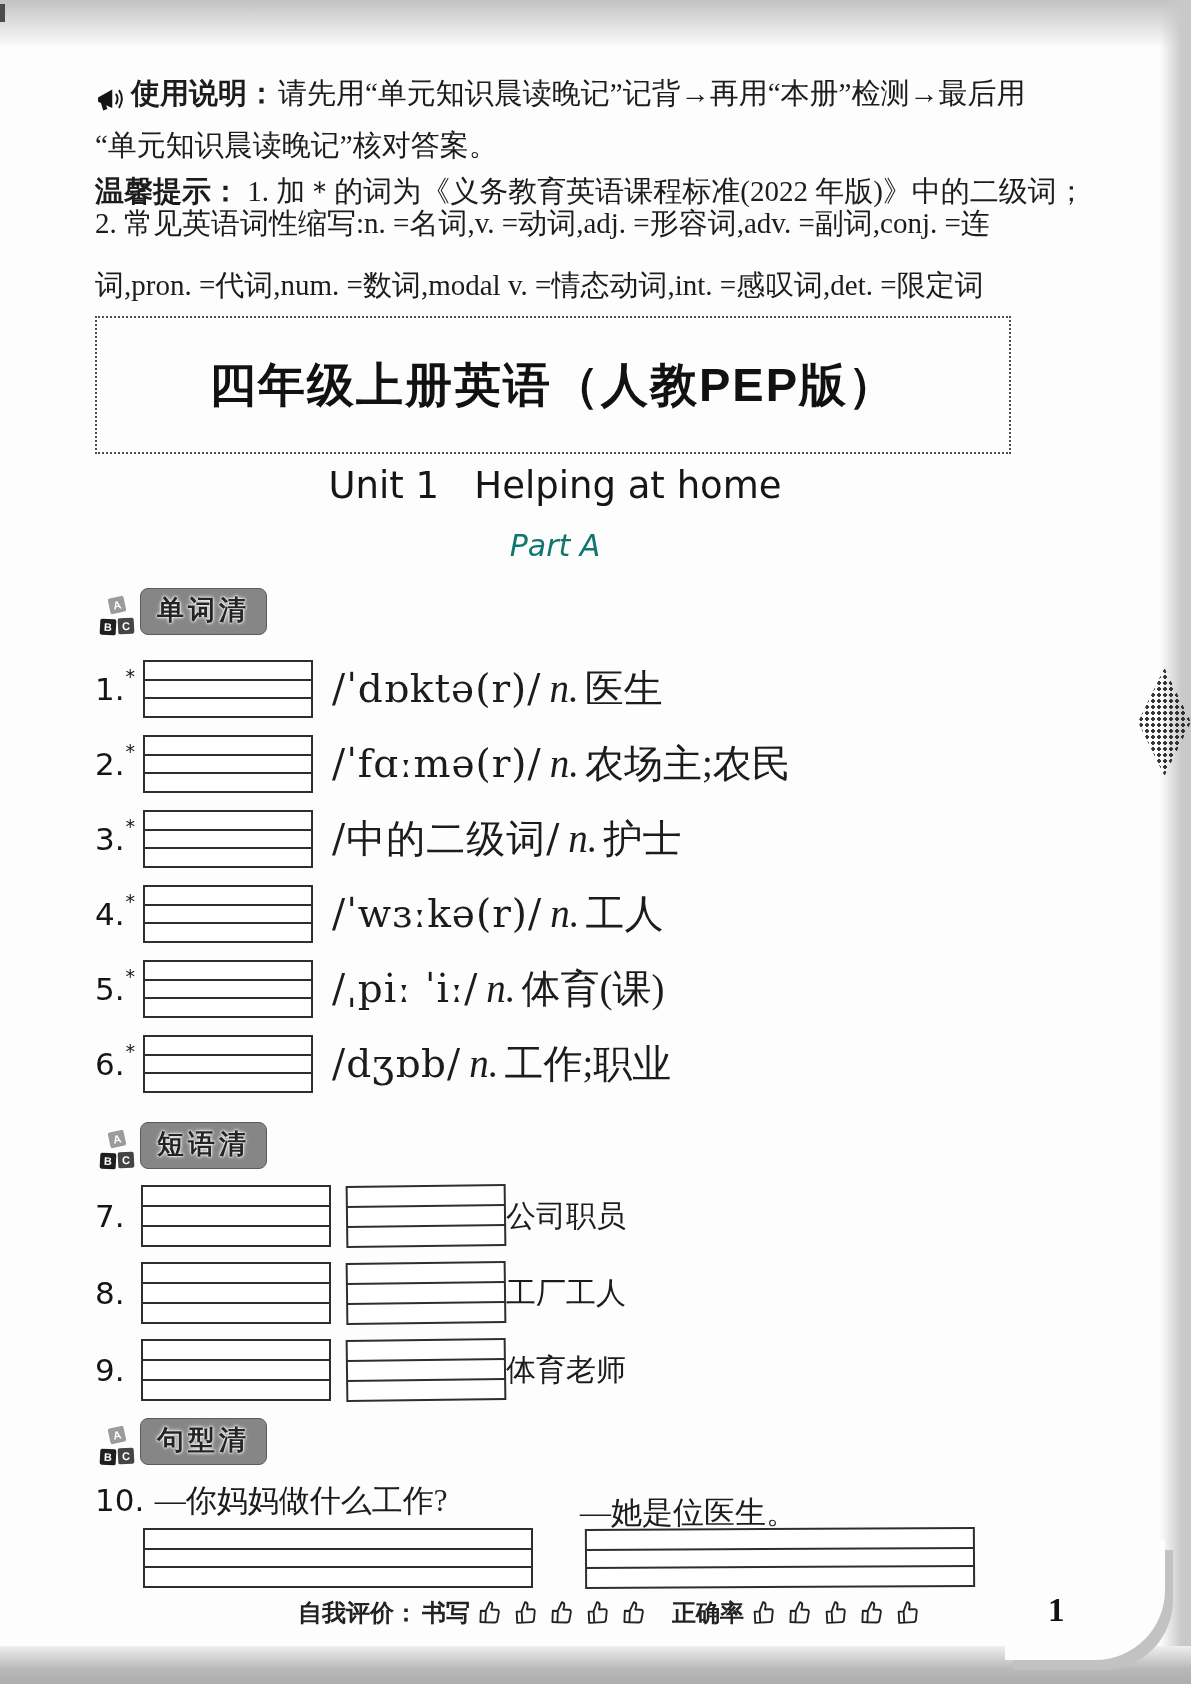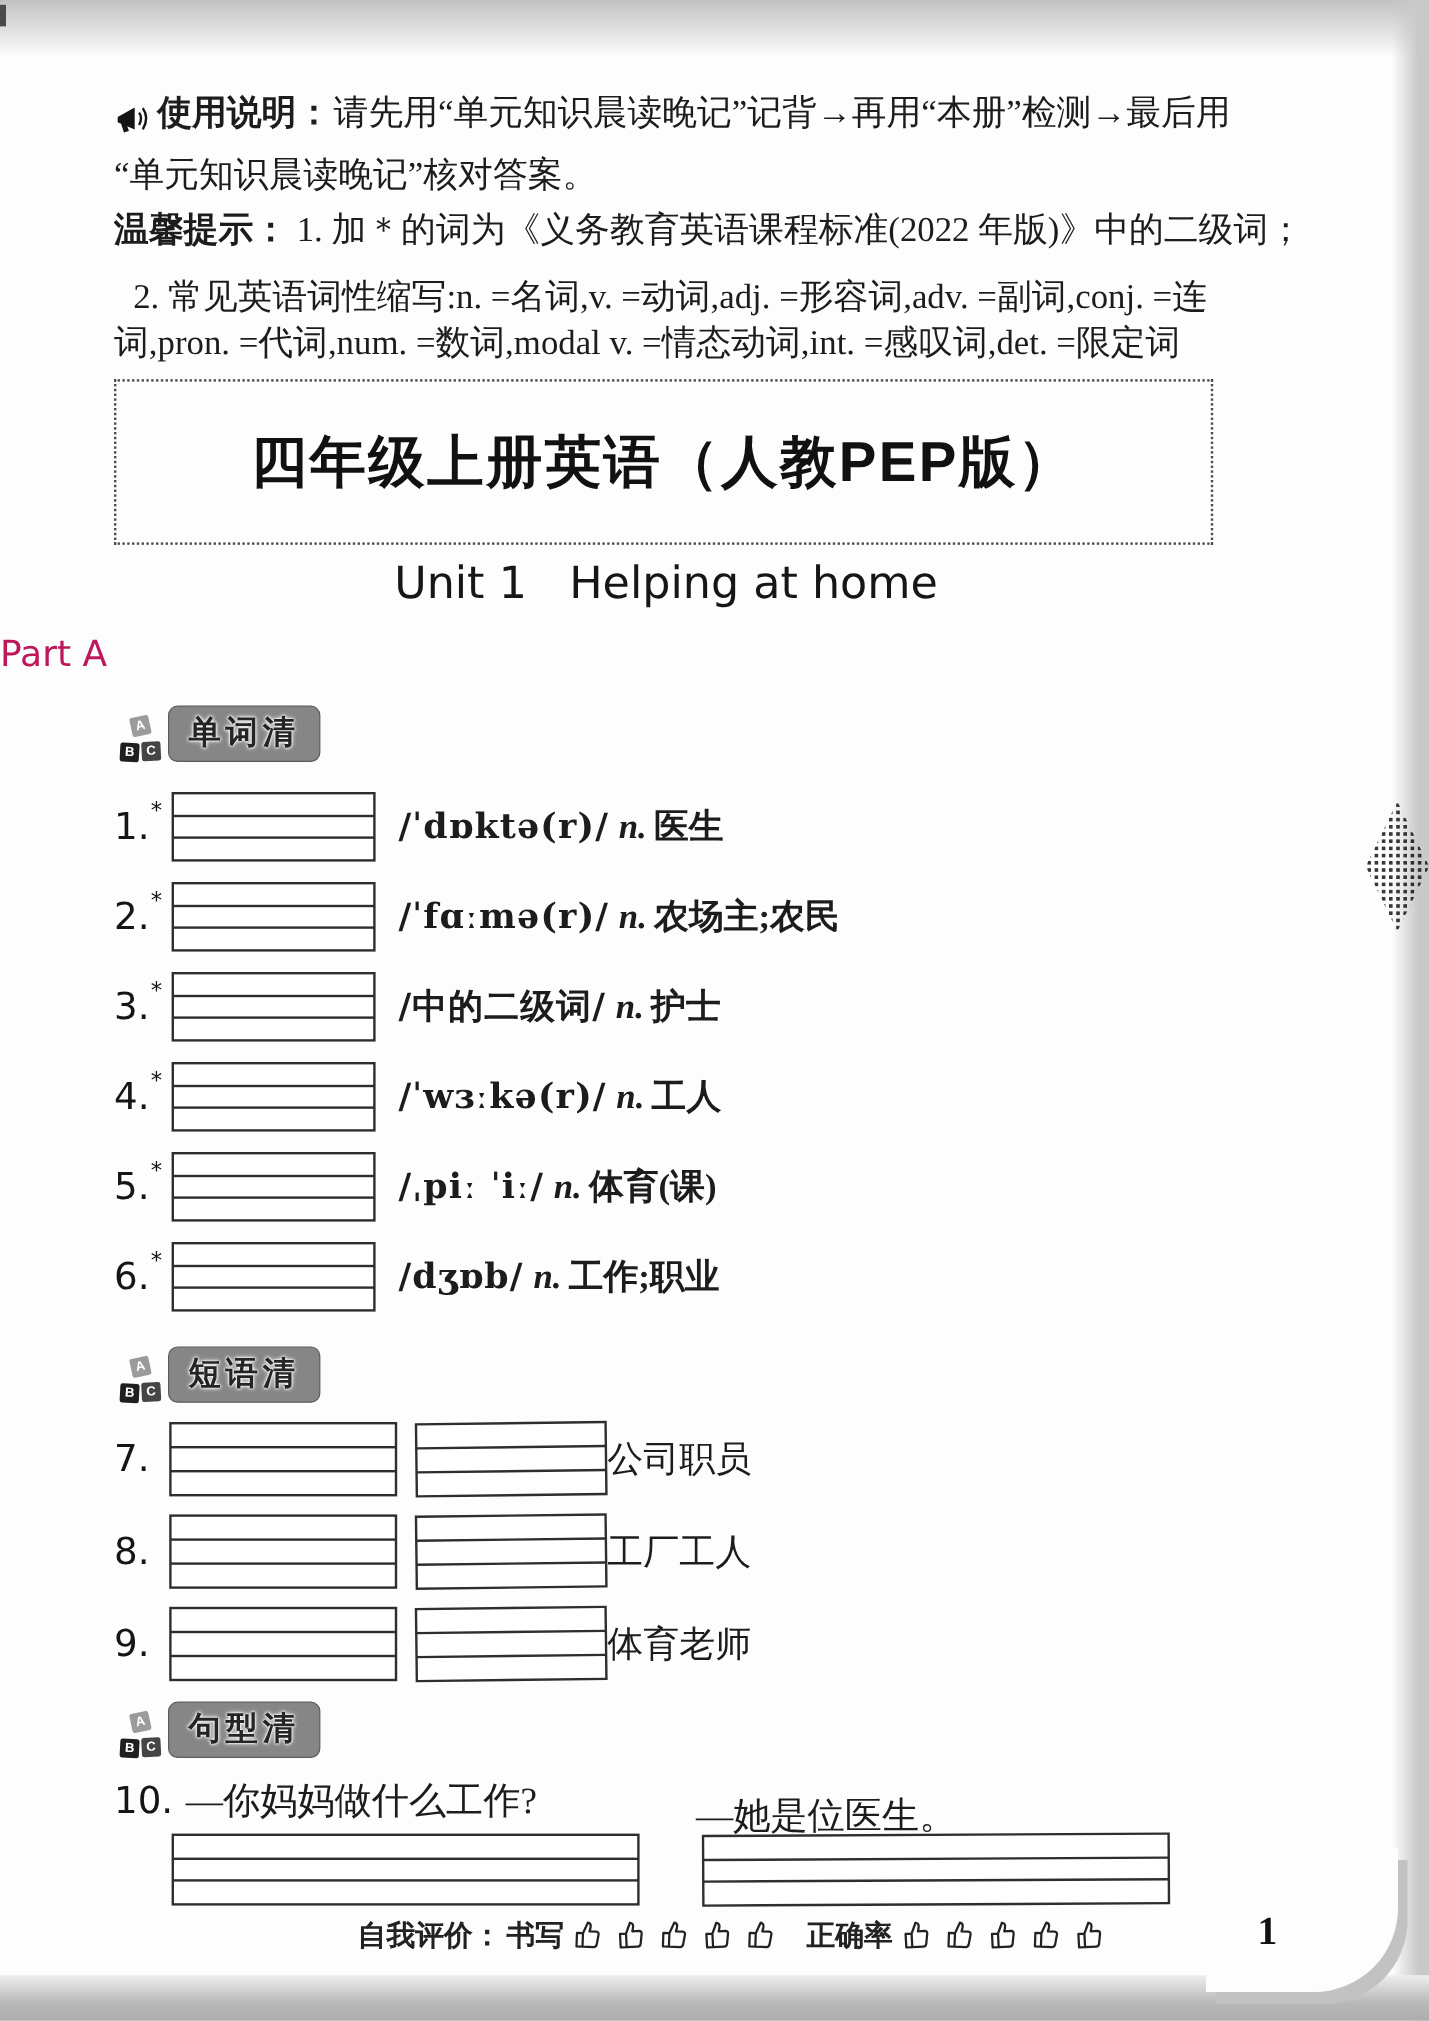--- a/index.html
+++ b/index.html
@@ -30,35 +30,35 @@
 
   .content{position:absolute;left:0;top:0;width:1191px;height:1684px;z-index:5;}
 
   
   .ins-line{position:absolute;left:95px;width:940px;font-size:29px;white-space:nowrap;
     font-family:"Liberation Serif","DejaVu Serif",serif;}
   .ins-line b{font-family:"Liberation Sans","DejaVu Sans",sans-serif;font-weight:700;}
   .l1{top:74px;display:flex;align-items:flex-end;gap:2px;}
   .l2{top:126px;}
   .l3{top:172px;}
-  .l4{top:228px;margin-left:16px;}
+  .l4{top:204px;}
   .l5{top:266px;}
   .mega{display:inline-flex;margin-right:2px;}
 
   
   .title-box{position:absolute;left:95px;top:316px;width:912px;height:134px;
     border:2px dotted #4d4d4d;display:flex;align-items:center;justify-content:center;}
   .title-box h1{margin:0;font-size:47px;letter-spacing:2px;
     font-family:"Liberation Sans","DejaVu Sans",sans-serif;font-weight:700;color:#111;}
 
   .unit{position:absolute;left:0;top:464px;width:1110px;text-align:center;
     font-family:"DejaVu Sans","Liberation Sans",sans-serif;font-size:37px;font-weight:500;
     white-space:pre;color:#161616;}
-  .part{position:absolute;left:0;top:528px;width:1110px;text-align:left;
-    font-family:"DejaVu Sans","Liberation Sans",sans-serif;font-size:30px;color:#be185d;}
+  .part{position:absolute;left:0;top:528px;width:1110px;text-align:center;
+    font-family:"DejaVu Sans","Liberation Sans",sans-serif;font-size:30px;color:#0f766e;font-style:italic;}
 
   
   .badge{position:absolute;left:100px;display:flex;align-items:flex-end;}
   .blocks{position:relative;width:37px;height:38px;display:inline-block;margin-right:3px;flex:0 0 auto;}
   .blk{position:absolute;width:16px;height:16px;display:flex;align-items:center;justify-content:center;
     color:#fff;font:700 11px "Liberation Sans","DejaVu Sans",sans-serif;font-style:normal;border-radius:2px;}
   .blk.ba{top:0;left:9px;background:#9b9b9b;transform:rotate(-12deg);}
   .blk.bb{bottom:0;left:0;background:#1f1f1f;transform:rotate(3deg);}
   .blk.bc{bottom:1px;left:18px;background:#454545;transform:rotate(-3deg);}
   .pill{display:inline-block;background:#868686;border:1px solid #5c5c5c;border-radius:8px;
@@ -71,21 +71,21 @@
   .wbox i{position:absolute;left:-1px;right:-1px;height:2px;background:#2e2e2e;}
   .wbox .wl1{top:calc(33.3% - 1px);}
   .wbox .wl2{top:calc(66.6% - 1px);}
 
   
   .wrow{position:absolute;left:95px;height:58px;display:flex;align-items:center;}
   .num{width:48px;font-family:"DejaVu Sans","Liberation Sans",sans-serif;font-size:31px;font-weight:500;
     color:#151515;flex:0 0 auto;}
   .star{font-size:19px;position:relative;top:-6px;left:1px;font-family:"DejaVu Sans",sans-serif;}
   .wrow .wbox{width:170px;height:58px;flex:0 0 auto;}
-  .def{margin-left:19px;font-size:29px;white-space:nowrap;font-weight:bold;}
+  .def{margin-left:19px;font-size:39px;white-space:nowrap;}
   .ph{font-family:"DejaVu Serif","Liberation Serif",serif;letter-spacing:1px;}
   .pos{font-family:"Liberation Serif",serif;font-style:italic;margin:0 6px 0 8px;}
 
   
   .prow{position:absolute;left:95px;height:62px;display:flex;align-items:center;}
   .num2{width:46px;font-family:"DejaVu Sans","Liberation Sans",sans-serif;font-size:31px;font-weight:500;
     color:#151515;flex:0 0 auto;}
   .prow .bx1{width:190px;height:62px;flex:0 0 auto;}
   .prow .bx2{width:160px;height:62px;margin-left:15px;flex:0 0 auto;transform:rotate(-0.7deg);}
   .pmean{font-size:30px;white-space:nowrap;}

